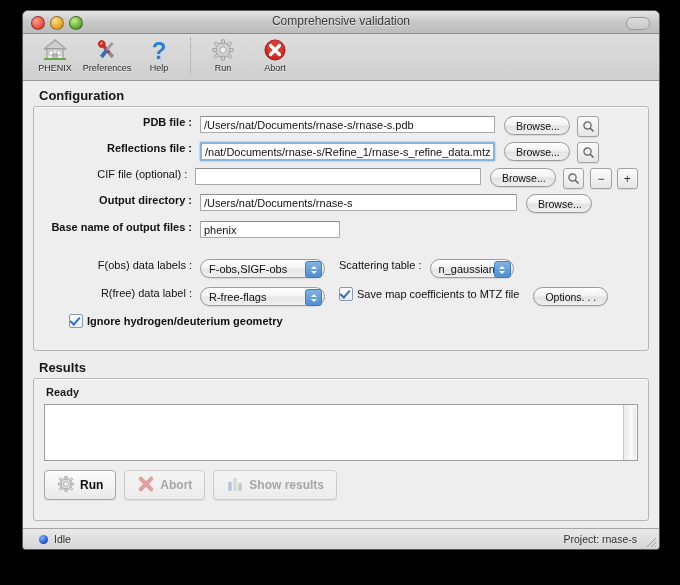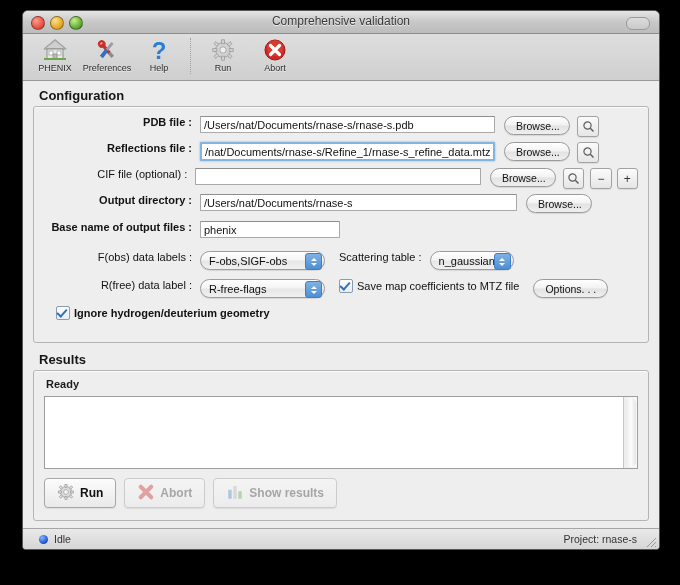--- a/index.html
+++ b/index.html
@@ -217,21 +217,21 @@
     border: solid #2f6fc4;
     border-width: 0 2px 2px 0;
     transform: rotate(42deg);
   }
   .chk-label { font-size: 11px; color: #111; }
   .chk-label.b { font-weight: bold; }
 
   
   #results-panel {
     flex: 1;
-    padding: 7px 10px 12px 10px;
+    padding: 7px 10px 20px 10px;
     display: flex;
     flex-direction: column;
     min-height: 0;
   }
   .ready {
     font-size: 11px;
     font-weight: bold;
     color: #1c1c1c;
     margin: 0 0 6px 2px;
   }
@@ -447,21 +447,21 @@
         <div class="lab b w">Output directory :</div>
         <input class="txt" style="width: 317px;" readonly="" value="/Users/nat/Documents/rnase-s">
         <button class="btn" style="margin-left:9px;width:66px">Browse...</button>
       </div>
 
       <div class="row" style="margin-top:1px">
         <div class="lab b w">Base name of output files :</div>
         <input class="txt" style="width: 140px;" readonly="" value="phenix">
       </div>
 
-      <div class="row" style="margin-top:4px">
+      <div class="row" style="margin-top:12px">
         <div class="lab w">F(obs) data labels :</div>
         <div class="combo" style="width:125px">
           <span class="cval">F-obs,SIGF-obs</span>
           <span class="stepper">
             <i class="up"></i>
               <i class="down"></i>
           </span>
         </div>
         <div class="lab" style="padding-left:14px">Scattering table :</div>
         <div class="combo" style="width:84px">
@@ -483,21 +483,21 @@
           </span>
         </div>
         <div class="chk" style="margin-left:14px">
           <span class="chkbox on"></span>
           <span class="chk-label">Save map coefficients to MTZ file</span>
         </div>
         <button class="btn" style="margin-left:14px">Options. . .</button>
       </div>
 
       <div class="row" style="margin-top:1px">
-        <div class="chk" style="margin-left:12px">
+        <div class="chk" style="margin-left:25px">
           <span class="chkbox on"></span>
           <span class="chk-label b">Ignore hydrogen/deuterium geometry</span>
         </div>
       </div>
     </div>
 
     <div class="section-title" style="margin-top:9px">Results</div>
 
     <div class="panel" id="results-panel">
       <div class="ready">Ready</div>

